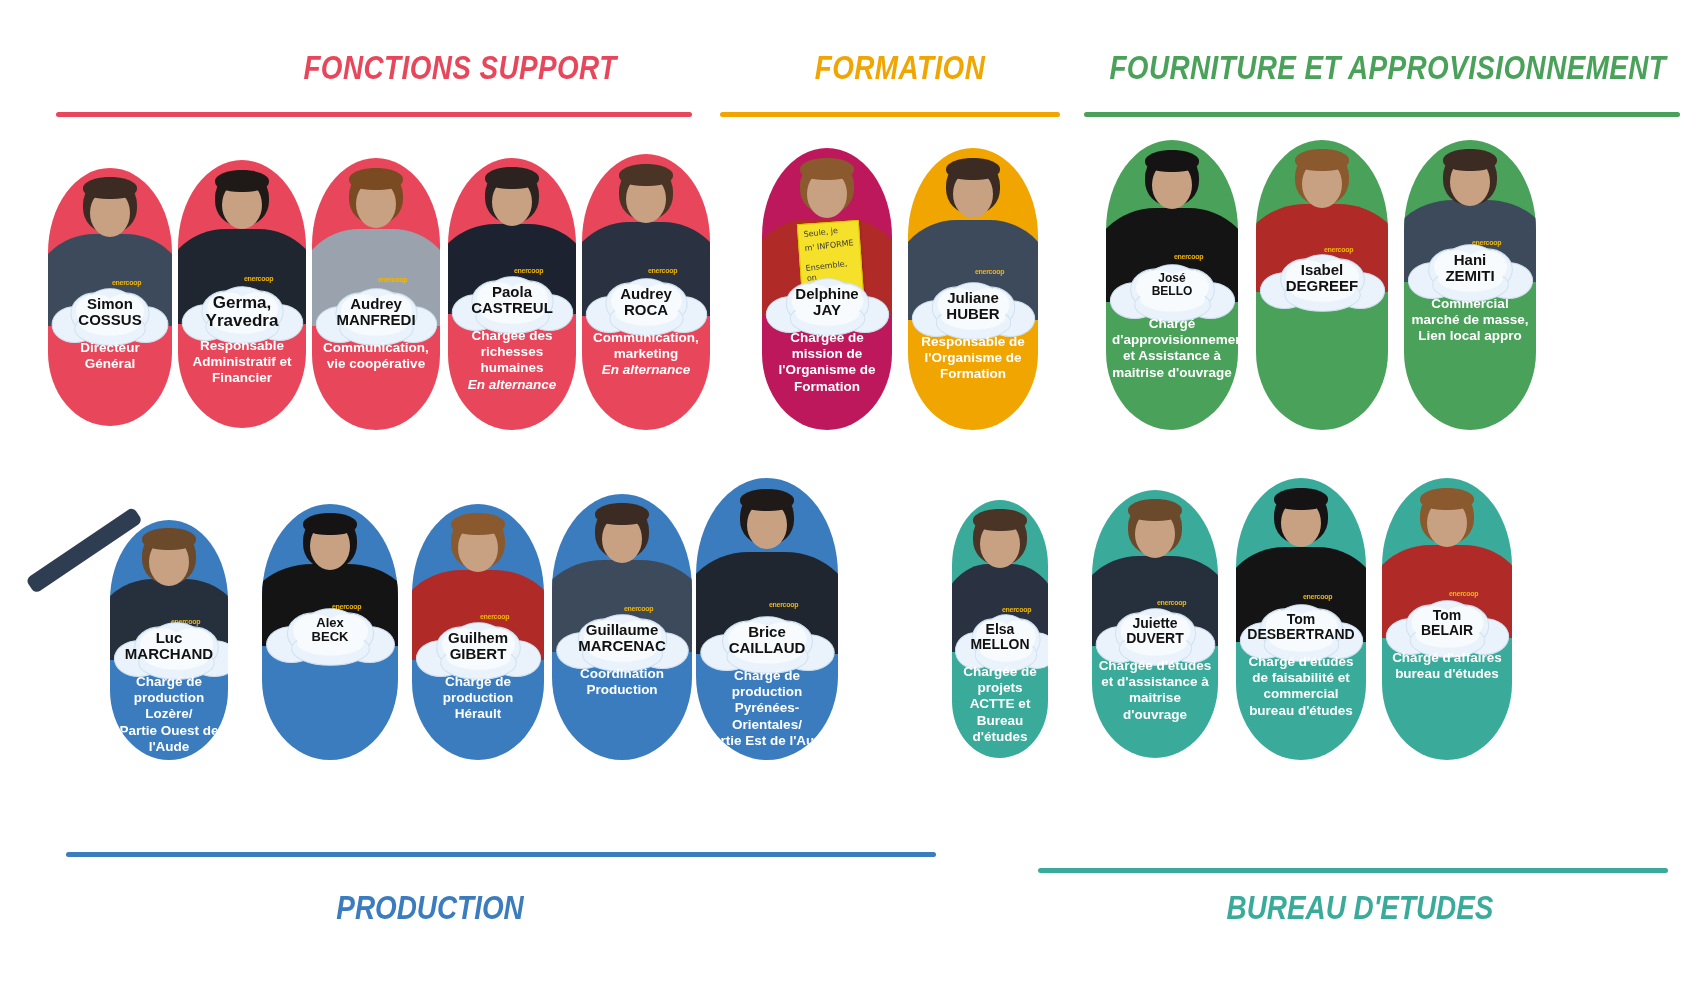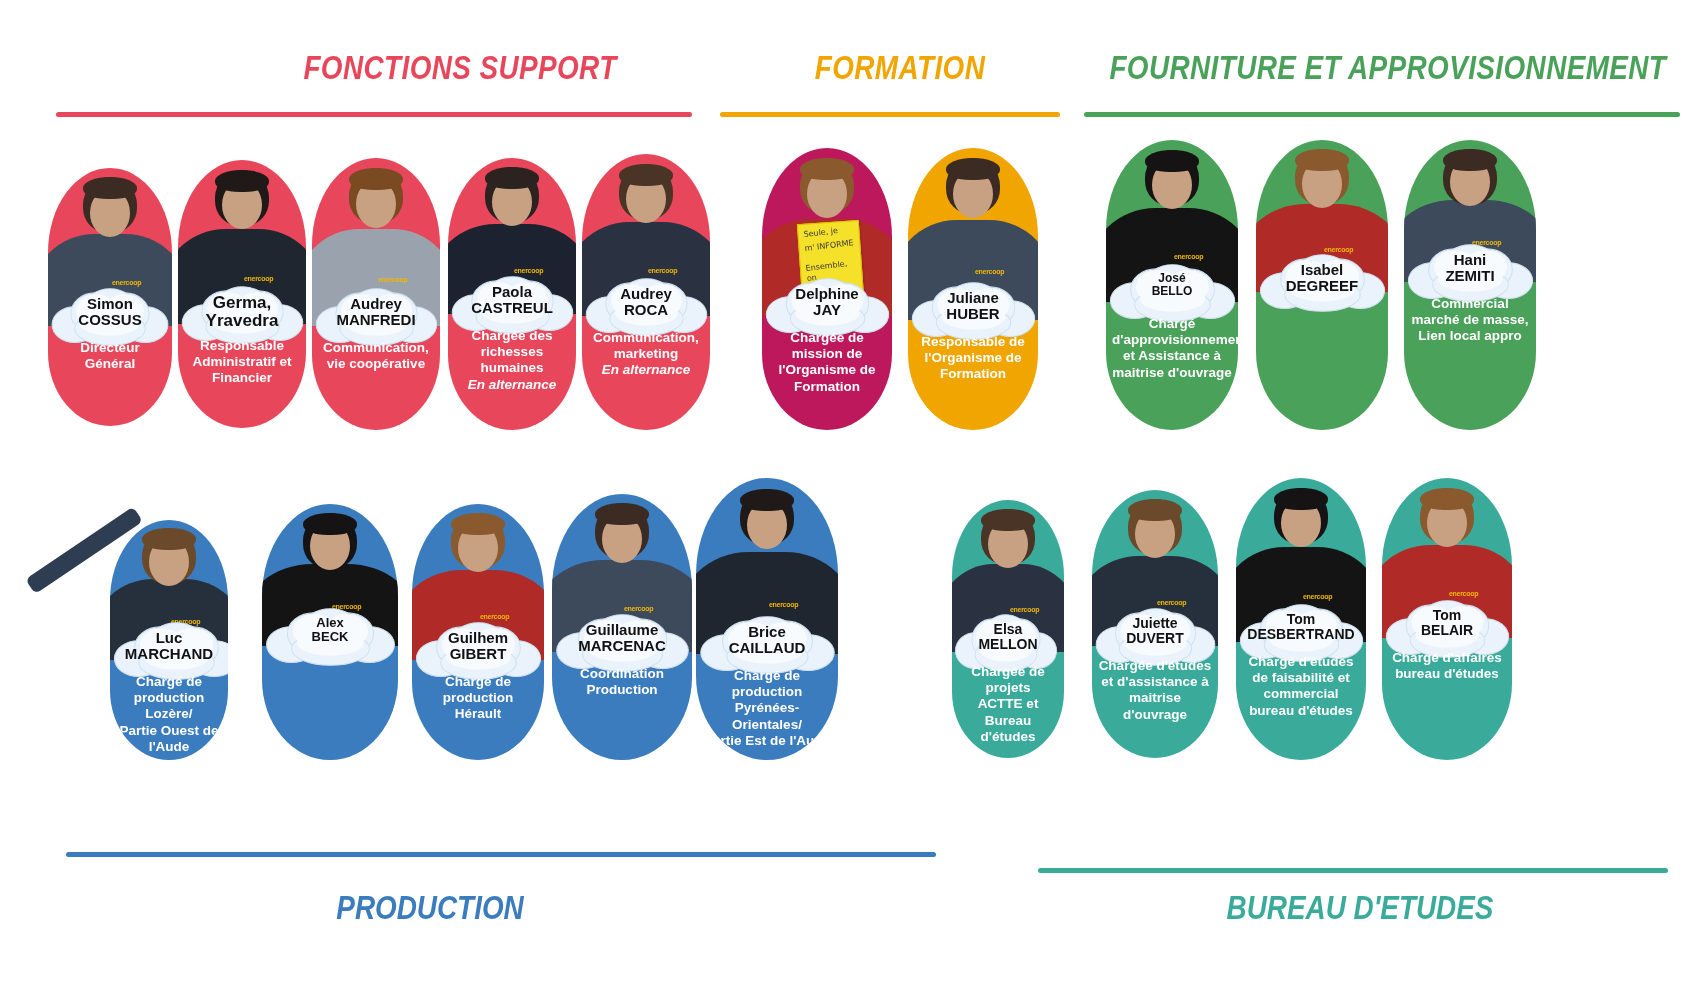--- a/index.html
+++ b/index.html
@@ -593,21 +593,21 @@
           </div>
           <div class="cloud-label" style="top: 146px; font-size: 15px;"><span class="fn">Brice</span><span class="ln">CAILLAUD</span></div>
           <div class="role" style="top: 190px;">
             <div>Chargé de production</div>
             <div>Pyrénées-Orientales/</div>
             <div>Partie Est de l'Aude</div>
           </div>
         </div>
       </div>
       <div class="group" style="left: 0px; top: 0px; width: 1700px; height: 1006px;">
-        <div class="card" style="left: 952px; top: 500px; width: 112px; height: 258px; background: rgb(58, 171, 155);">
+        <div class="card" style="left: 952px; top: 500px; width: 96px; height: 258px; background: rgb(58, 171, 155);">
           <div class="ph-bg" style="height: 152px; bottom: auto; overflow: hidden;">
     <div class="ph-body" style="left:-14%; width:128%; top:64px; height:152px; background:#2a3140;"></div>
     <div class="ph-hair" style="left:50%; margin-left:-27px; top:9px; width:54px; height:56px; background:#4a3426;"></div>
     <div class="ph-head" style="left:50%; margin-left:-20px; top:20px; width:40px; height:48px;"></div>
     <div class="ph-hair" style="left:50%; margin-left:-27px; top:9px; width:54px; height:22px; background:#4a3426;"></div>
     <div class="ph-logo" style="left:50%; margin-left:2px; top:106px;">enercoop</div>
   </div>
           <div class="cloud" style="left: -1px; top: 112px; width: 110px; height: 62px;">
             <svg viewBox="0 0 200 90" preserveAspectRatio="none">
     <g fill="#eaf3fb" stroke="#cfe0ef" stroke-width="1.5">

